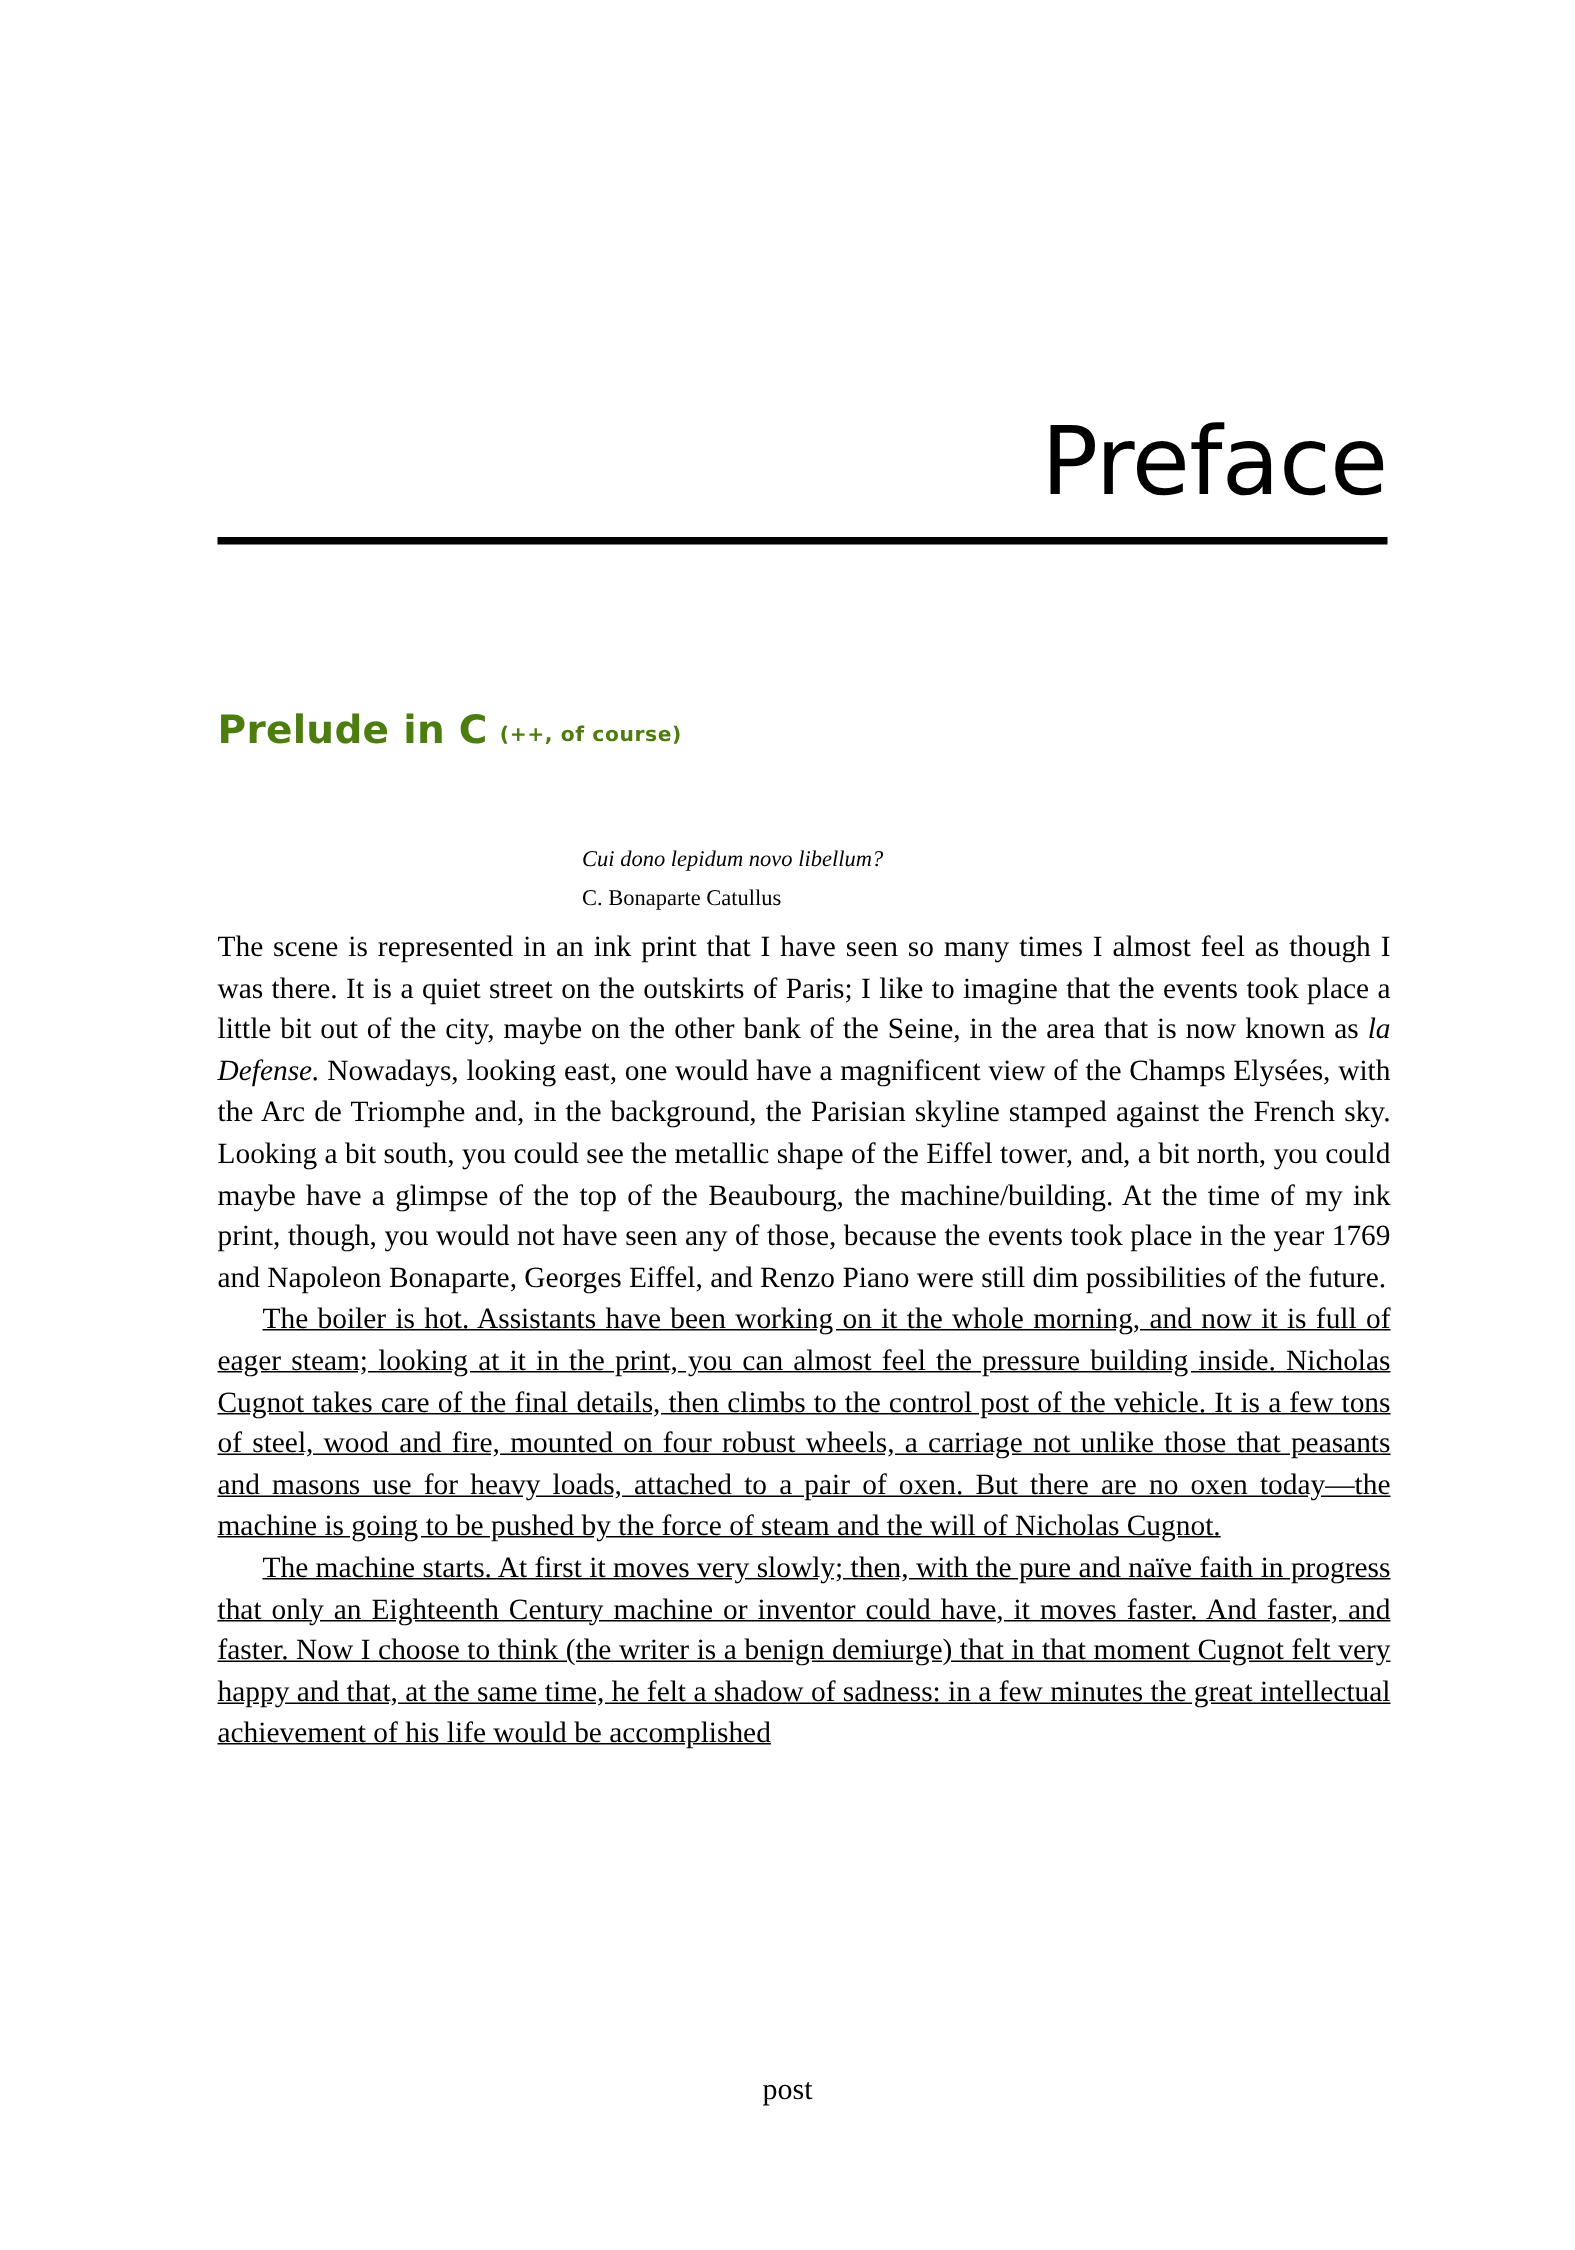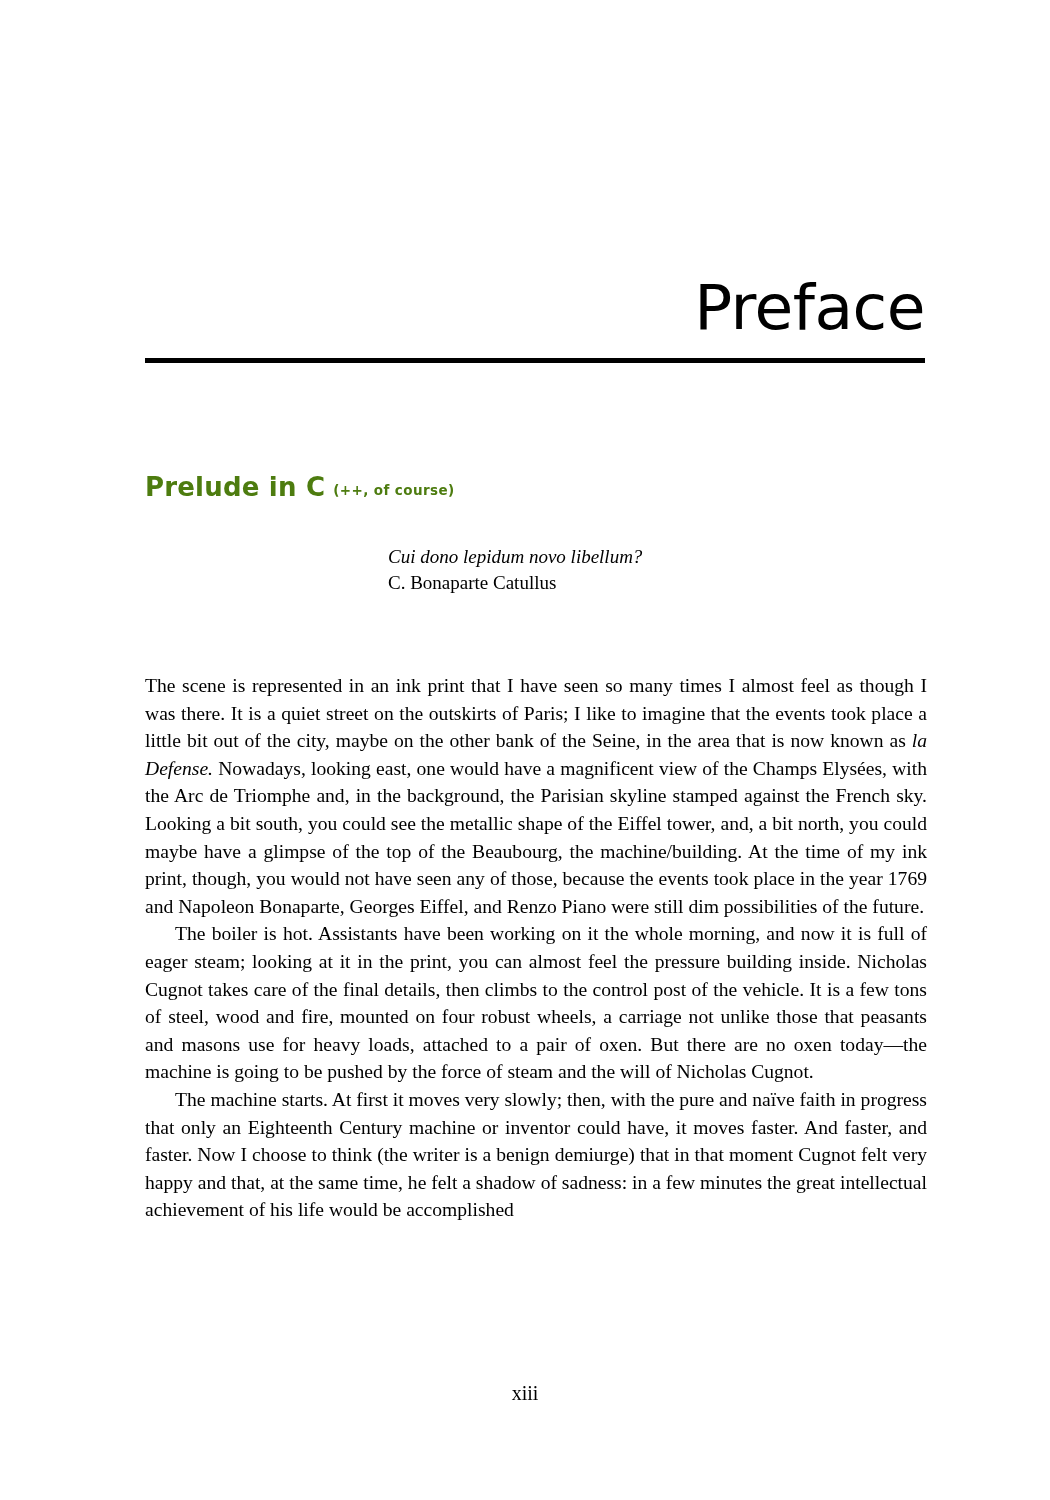--- a/index.html
+++ b/index.html
@@ -69,59 +69,60 @@
     letter-spacing: 0.4px;
     padding-left: 8px;
     position: relative;
     top: -1px;
   }
 
   
   .epigraph {
     position: absolute;
     left: 388px;
-    top: 532px;
+    top: 548px;
     width: 540px;
     font-family: "Liberation Serif", serif;
-    font-size: 19px;
+    font-size: 15px;
     line-height: 26px;
     color: #000000;
   }
 
   .epigraph-quote {
     font-style: italic;
     display: block;
   }
 
   .epigraph-attrib {
     font-style: normal;
     display: block;
   }
 
   
   .body-copy {
     position: absolute;
     left: 145px;
-    top: 660px;
+    top: 606px;
     width: 782px;
     font-family: "Liberation Serif", serif;
     font-size: 19.6px;
     line-height: 27.6px;
     color: #000000;
     text-align: justify;
     text-justify: inter-word;
     hyphens: manual;
   }
 
   .body-copy p {
     margin: 0;
   }
 
   .body-copy p.indent {
     text-indent: 30px;
+    text-decoration: underline;
   }
 
   .body-copy p:last-child {
     
   }
 
   .ital {
     font-style: italic;
   }
 
@@ -157,15 +158,15 @@
   </div>
 
   <div class="body-copy">
     <p><span>The scene is represented in an ink print that I have seen so many times I almost feel as though I was there. It is a quiet street on the outskirts of Paris; I like to imagine that the events took place a little bit out of the city, maybe on the other bank of the Seine, in the area that is now known as </span><span class="ital">la Defense.</span><span> Nowadays, looking east, one would have a magnificent view of the Champs Elysées, with the Arc de Triomphe and, in the background, the Parisian skyline stamped against the French sky. Looking a bit south, you could see the metallic shape of the Eiffel tower, and, a bit north, you could maybe have a glimpse of the top of the Beaubourg, the machine/building. At the time of my ink print, though, you would not have seen any of those, because the events took place in the year 1769 and Napoleon Bonaparte, Georges Eiffel, and Renzo Piano were still dim possibilities of the future.</span></p>
 
     <p class="indent">The boiler is hot. Assistants have been working on it the whole morning, and now it is full of eager steam; looking at it in the print, you can almost feel the pressure building inside. Nicholas Cugnot takes care of the final details, then climbs to the control post of the vehicle. It is a few tons of steel, wood and fire, mounted on four robust wheels, a carriage not unlike those that peasants and masons use for heavy loads, attached to a pair of oxen. But there are no oxen today—the machine is going to be pushed by the force of steam and the will of Nicholas Cugnot.</p>
 
     <p class="indent">The machine starts. At first it moves very slowly; then, with the pure and naïve faith in progress that only an Eighteenth Century machine or inventor could have, it moves faster. And faster, and faster. Now I choose to think (the writer is a benign demiurge) that in that moment Cugnot felt very happy and that, at the same time, he felt a shadow of sadness: in a few minutes the great intellectual achievement of his life would be accomplished</p>
   </div>
 
-  <div class="folio">xiii</div>
+  <div class="folio">post</div>
 
 </div>
 
 </body></html>

